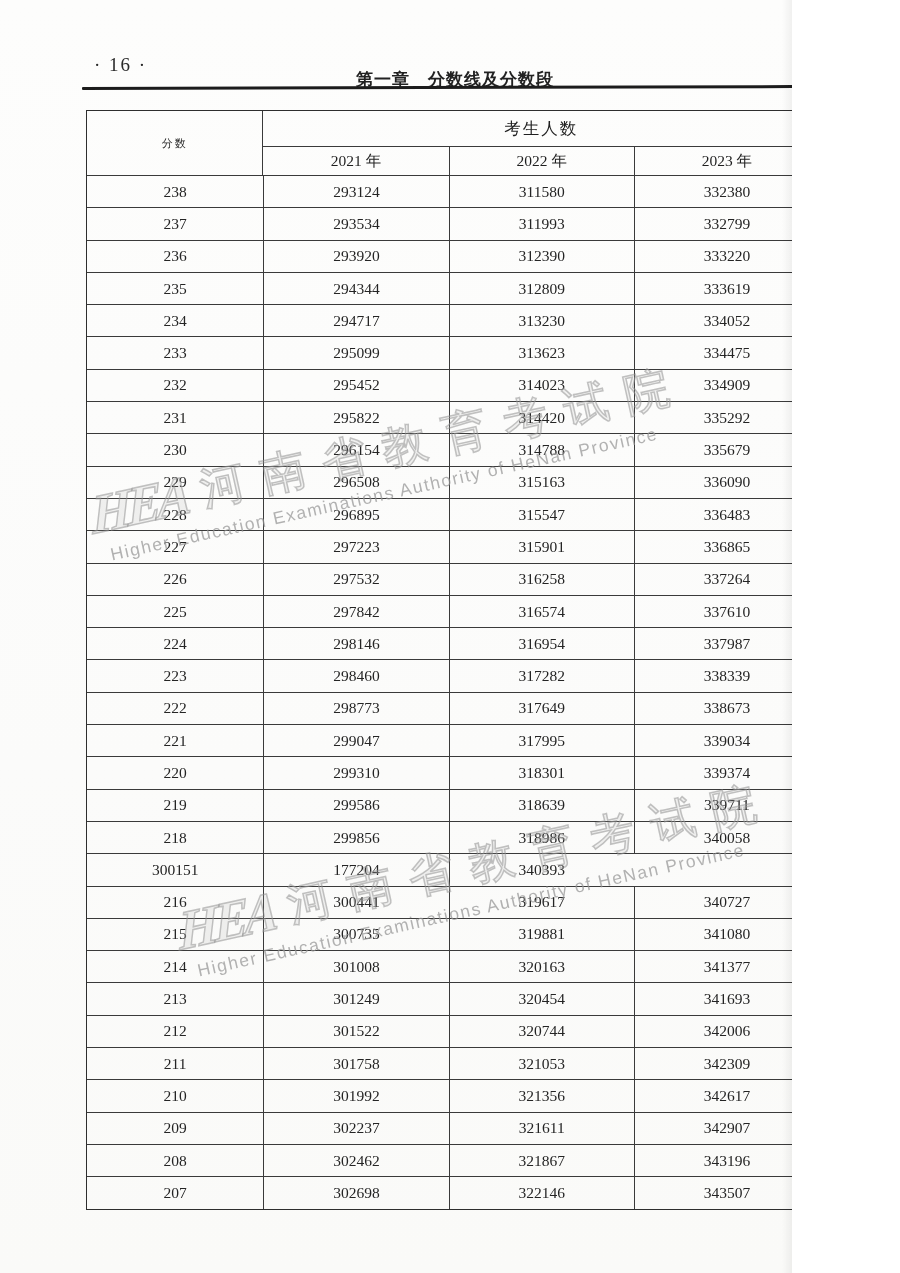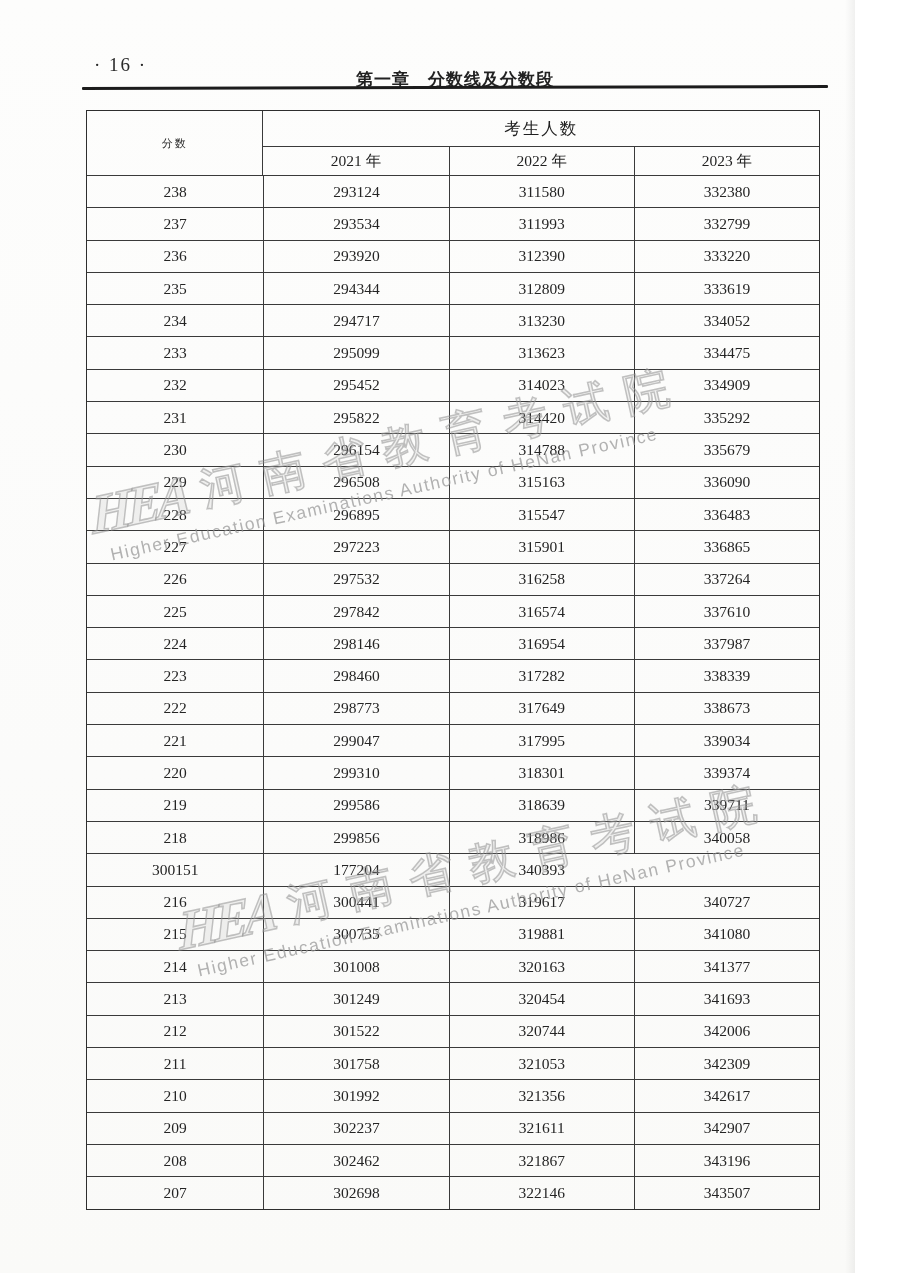--- a/index.html
+++ b/index.html
@@ -1,18 +1,18 @@
 <!DOCTYPE html>
 <html><head>
 <meta charset="utf-8">
 <style>
   html,body{margin:0;padding:0;background:#ffffff;}
   .page{
     position:relative;
-    width:855px;height:1273px;
+    width:792px;height:1273px;
     background:linear-gradient(180deg,#fdfdfc 0%,#fbfbfa 60%,#fafaf8 100%);
     overflow:hidden;
     font-family:"Liberation Serif","DejaVu Serif",serif;
     color:#1f1f1f;
   }
   
   .running-header{position:absolute;left:82px;top:52px;width:746px;height:28px;}
   .page-num{
     position:absolute;left:12px;top:2px;
     font-size:19px;letter-spacing:2px;color:#2a2a2a;

